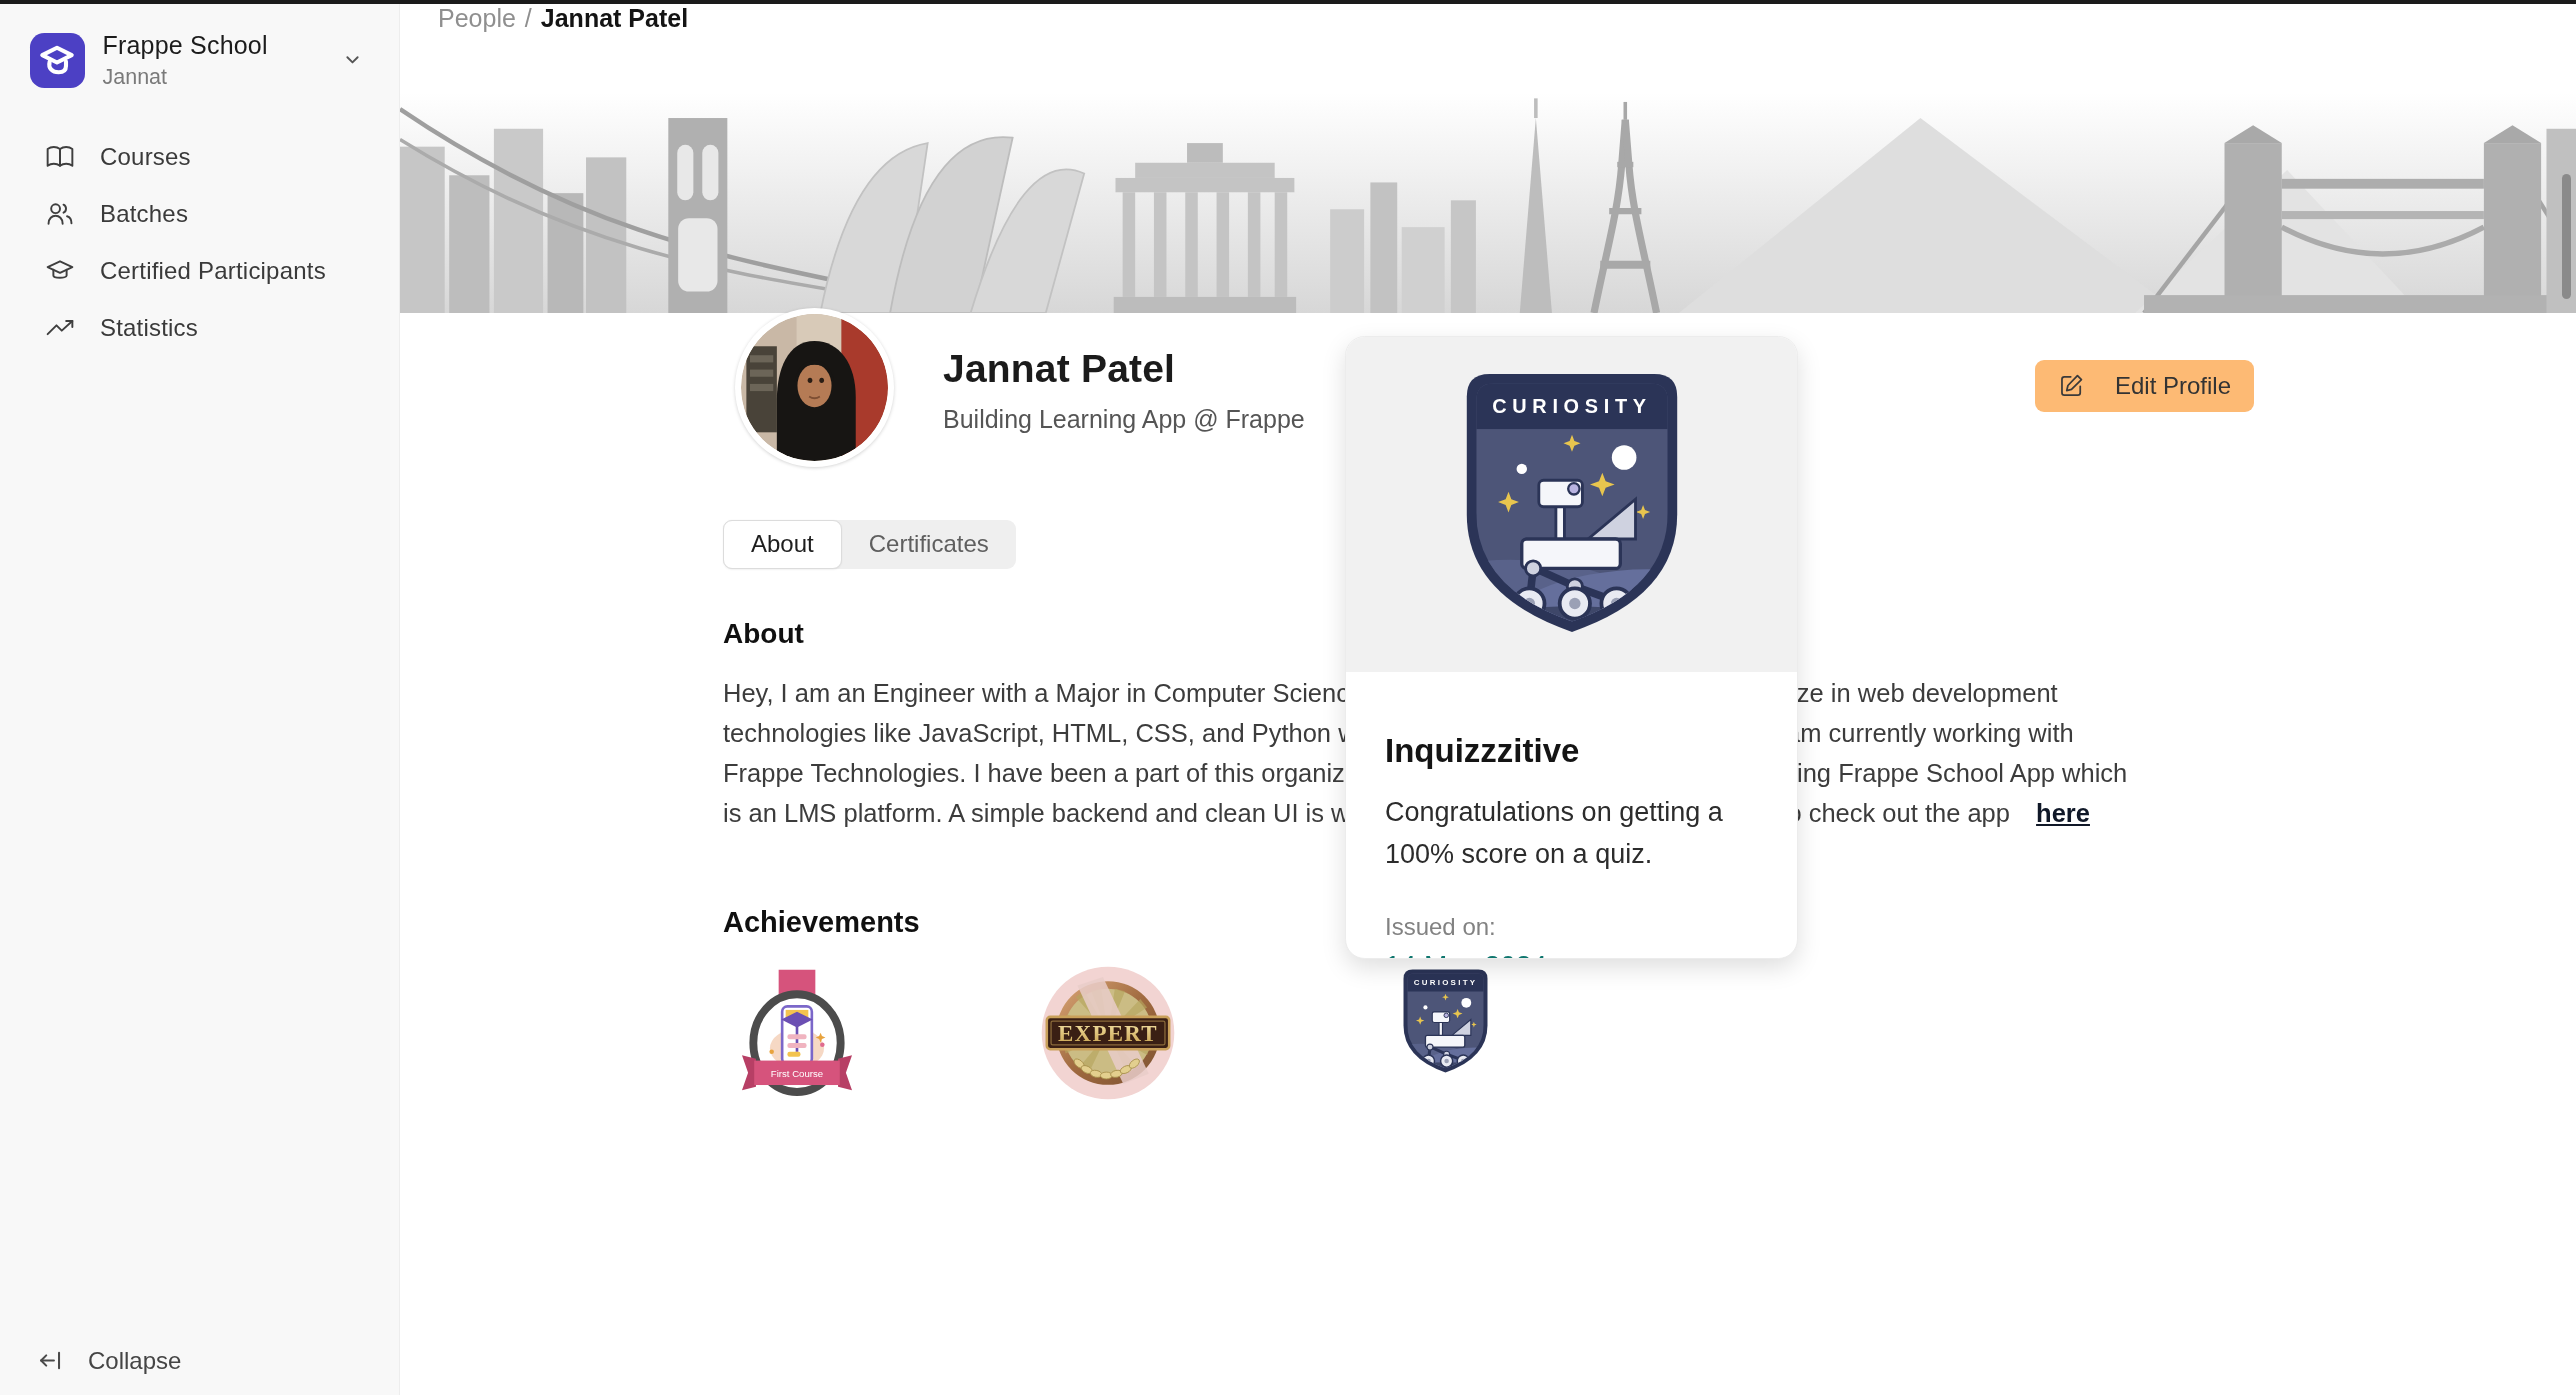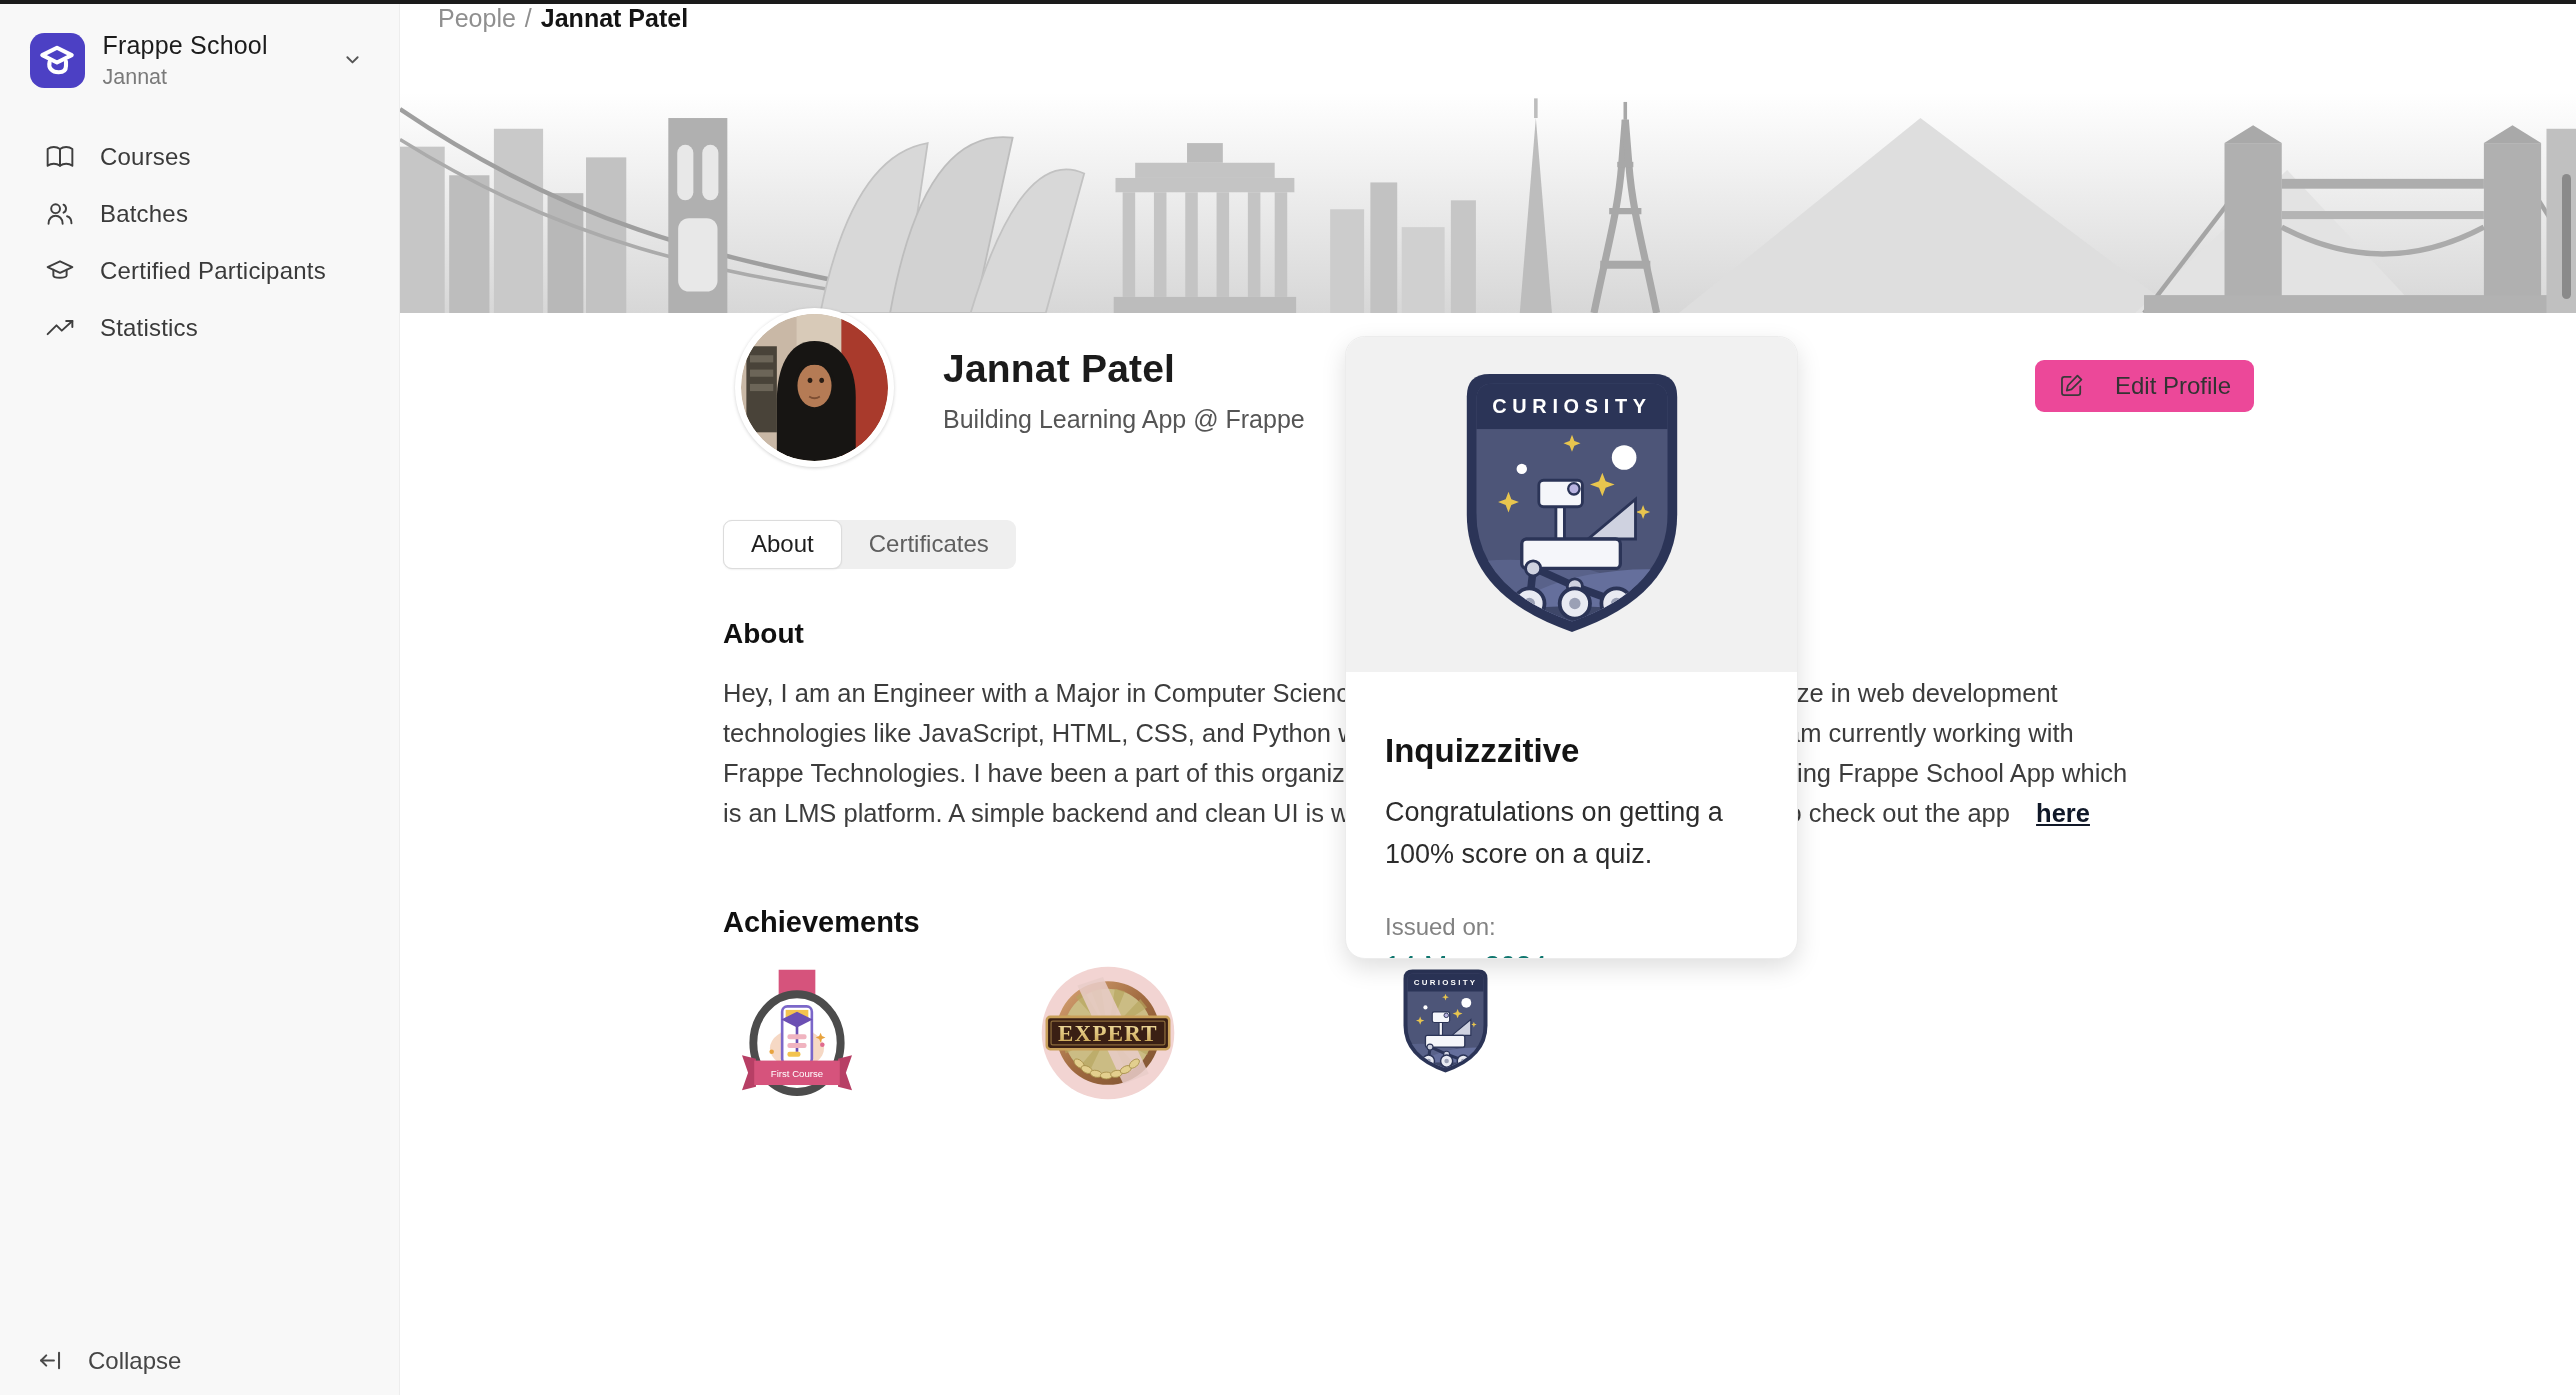--- a/index.html
+++ b/index.html
@@ -34,21 +34,21 @@
   .banner svg { display:block; }
   .scroll-thumb { position:absolute; right:5.4px; top:170px; width:9px; height:125px; border-radius:4.5px; background:rgba(0,0,0,.28); z-index:60; }
 
   .avatar-wrap { position:absolute; left:335px; top:304px; width:159px; height:159px; border-radius:50%; background:#fff; padding:6.3px; box-shadow:0 0.9px 3.6px rgba(0,0,0,.18); z-index:5; }
   .avatar-wrap svg { display:block; border-radius:50%; }
 
   .name-block { position:absolute; left:543px; top:343px; }
   .p-name { font-size:39px; font-weight:700; color:#1b1b1b; letter-spacing:0.2px; }
   .p-headline { margin-top:14.3px; font-size:25px; color:#555; }
 
-  .edit-btn { position:absolute; right:322px; top:356px; height:52px; display:flex; align-items:center; gap:30px; background:#ec4899; border:none; border-radius:9px; padding:0 23px; font-size:24px; color:#333; cursor:pointer; font-family:inherit; }
+  .edit-btn { position:absolute; right:322px; top:356px; height:52px; display:flex; align-items:center; gap:30px; background:#fdba74; border:none; border-radius:9px; padding:0 23px; font-size:24px; color:#333; cursor:pointer; font-family:inherit; }
 
   .tabs { position:absolute; left:323px; top:516px; display:flex; align-items:center; background:#efefef; border-radius:9px; height:49px; }
   .tab { font-size:24px; display:flex; align-items:center; height:49px; padding:0 27px; border-radius:9px; color:#5f5f5f; cursor:pointer; }
   .tab.active { background:#fff; border:0.9px solid #dcdcdc; color:#1e1e1e; box-shadow:0 0.9px 1.8px rgba(0,0,0,.06); }
 
   .about-h { position:absolute; left:323px; top:614px; font-size:28px; font-weight:700; color:#101010; }
   .about-p { position:absolute; left:323px; top:669px; width:1628px; font-size:25.5px; line-height:40px; color:#3c3c3c; }
   .about-line { white-space:nowrap; }
   .about-link { color:#101828; font-weight:600; text-decoration:underline; cursor:pointer;margin-left:19px; }
 

